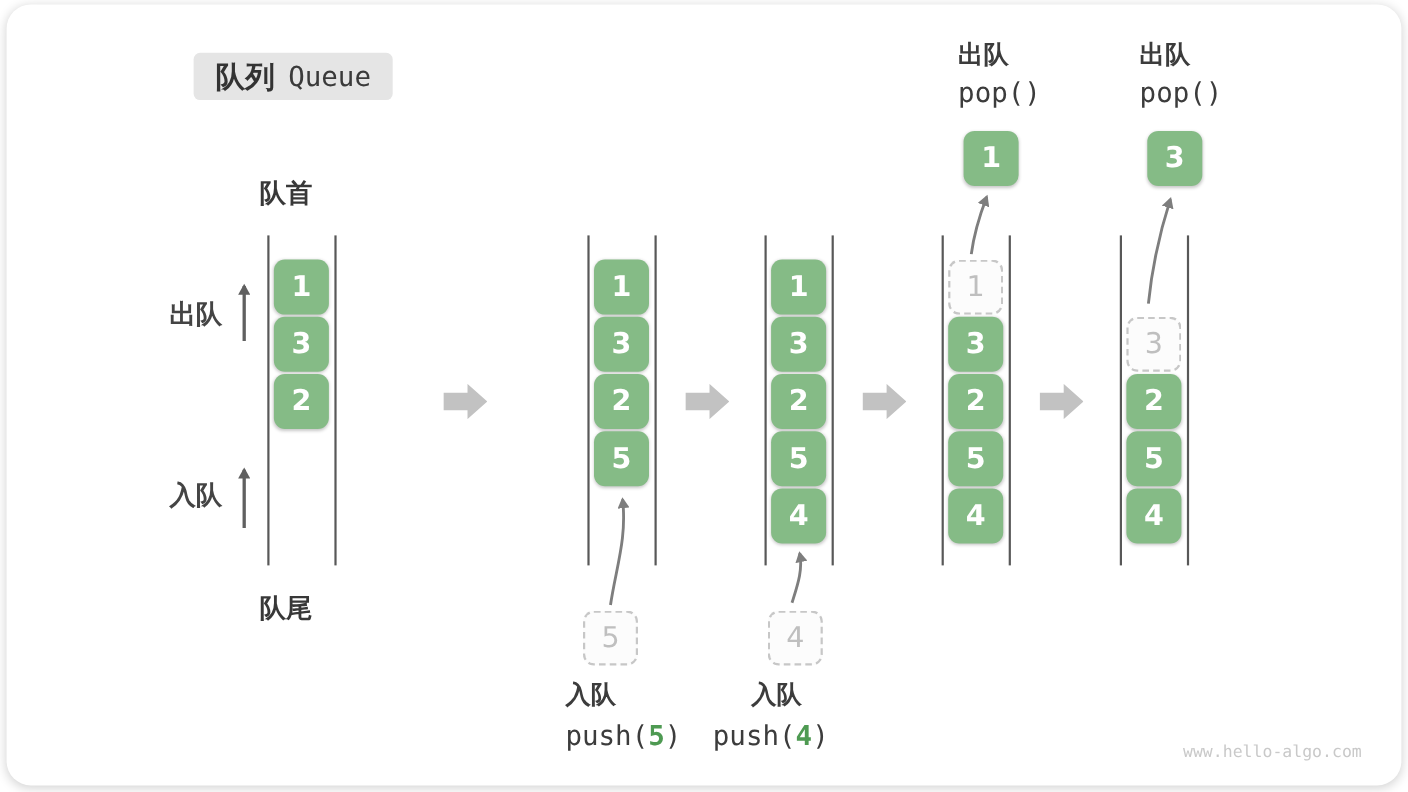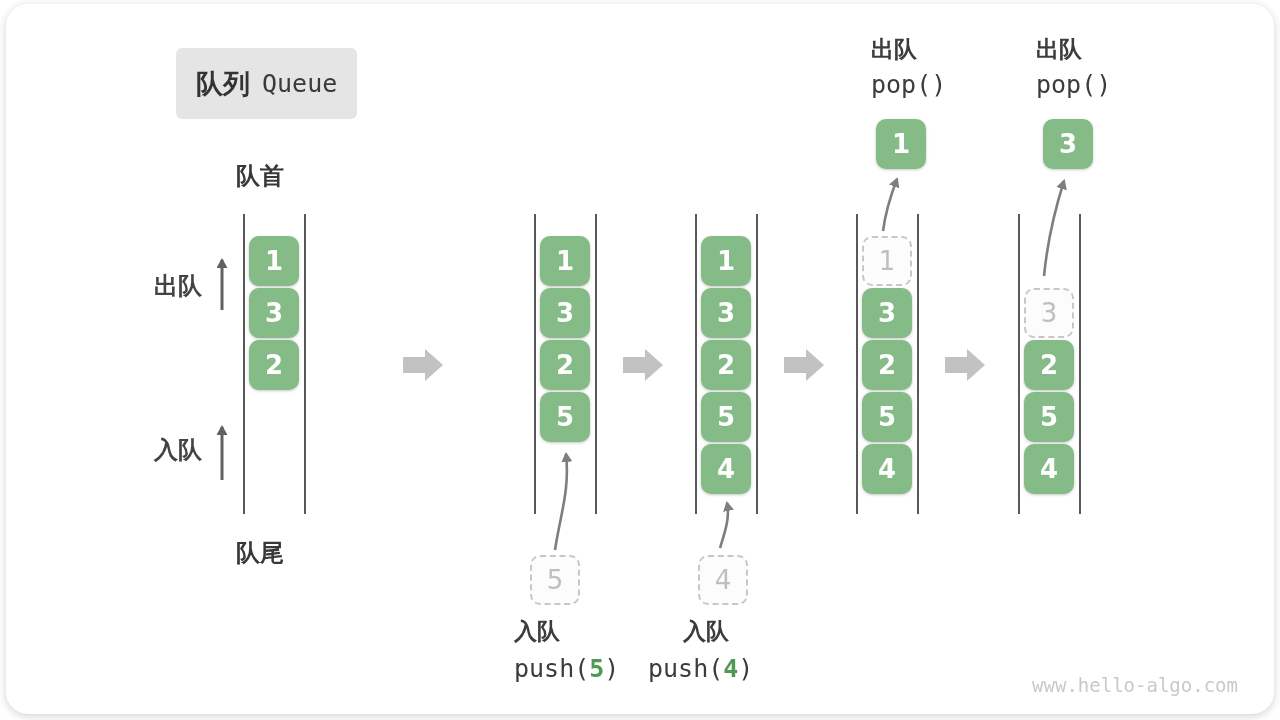--- a/index.html
+++ b/index.html
@@ -1,27 +1,27 @@
 <!DOCTYPE html>
 <html style="--box-green: #85BB86; --code-green: #4E9A52; --block-arrow: #C2C2C2; --text-dark: #3C3C3C;"><head>
 <meta charset="utf-8">
 <style>
   html,body{margin:0;padding:0;background:#ffffff;}
   .canvas{position:relative;width:1280px;height:720px;font-family:"Liberation Sans",sans-serif;overflow:hidden;}
   .card{position:absolute;left:6px;top:4px;width:1268px;height:710px;background:#ffffff;border-radius:22px;
         box-shadow:0 2px 10px rgba(0,0,0,0.18);}
   
-  .title-box{position:absolute;left:170px;top:44px;height:71px;padding:0 20px;background:#e5e5e5;border-radius:6px;
+  .title-box{position:absolute;left:170px;top:44px;height:43px;padding:0 20px;background:#e5e5e5;border-radius:6px;
              display:flex;align-items:center;gap:12px;}
   .title-zh{font-size:27px;font-weight:700;color:#333;}
   .title-en{font-family:"DejaVu Sans Mono",monospace;font-size:25px;color:#3a3a3a;}
   
   .q-label{position:absolute;left:204px;width:100px;text-align:center;font-size:24px;font-weight:700;color:#383838;}
   .side-label{position:absolute;left:148px;font-size:24px;font-weight:700;color:#444;}
-  .watermark{position:absolute;right:36px;top:670px;font-family:"DejaVu Sans Mono",monospace;font-size:19px;color:#c9c9c9;}
+  .watermark{position:absolute;right:36px;top:670px;font-family:"DejaVu Sans Mono",monospace;font-size:15px;color:#c9c9c9;}
   
   .block-arrow{position:absolute;top:345px;width:40px;height:32px;background:var(--block-arrow,#c2c2c2);
                clip-path:polygon(0 25%,55% 25%,55% 0,100% 50%,55% 100%,55% 75%,0 75%);}
   
   .wall{position:absolute;top:210px;width:2px;height:300px;background:#585858;}
   .cell{position:absolute;width:50px;height:50px;border-radius:10px;background:var(--box-green,#85bb86);
         color:#fff;font-size:26px;font-weight:600;display:flex;align-items:center;justify-content:center;
         box-shadow:0 1px 3px rgba(0,0,0,0.22);font-family:"DejaVu Sans",sans-serif;box-sizing:border-box;}
   .cell.dashed{background:#fcfcfc;border:2px dashed #c7c7c7;color:#bfbfbf;font-weight:400;box-shadow:none;}
   .op-zh{position:absolute;font-size:23px;font-weight:700;color:#3c3c3c;white-space:nowrap;}

